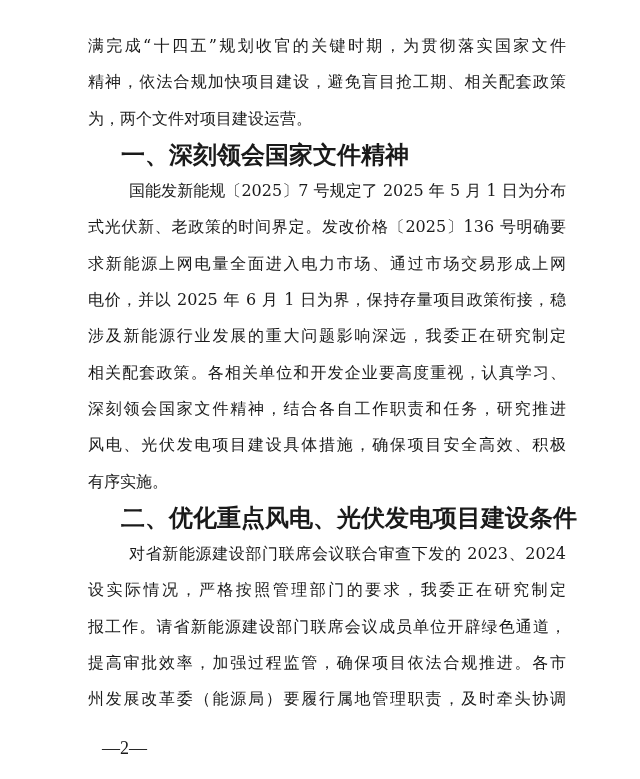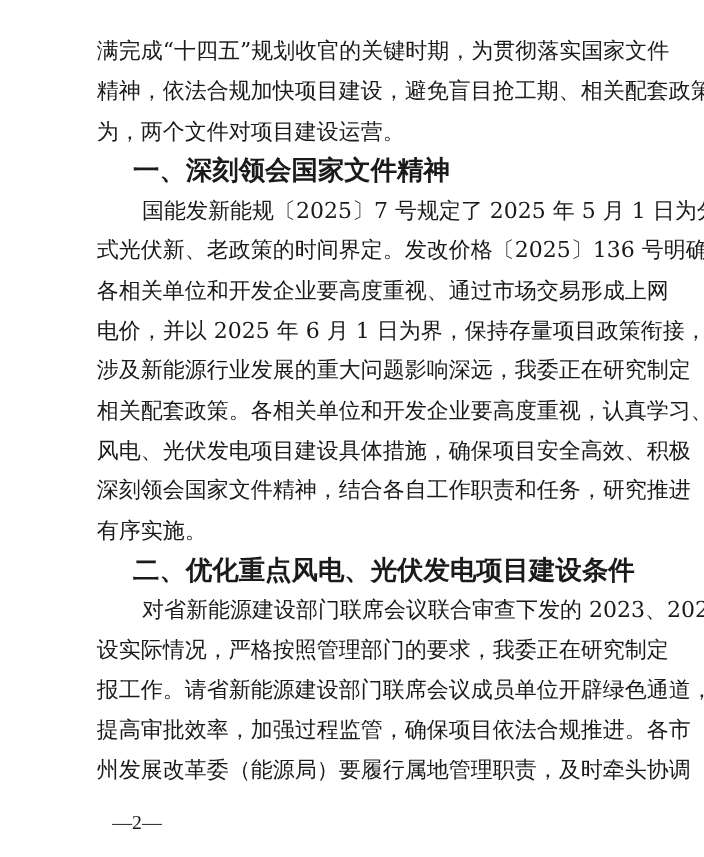--- a/index.html
+++ b/index.html
@@ -1,44 +1,44 @@
 <!DOCTYPE html>
 <html><head>
 <meta charset="utf-8">
 <style>
   html, body { margin:0; padding:0; background:#ffffff; }
   body { width:640px; height:779px; position:relative; overflow:hidden;
          font-family:"DejaVu Serif","Liberation Serif",serif; color:#1a1a1a; }
   .page { position:absolute; left:88px; top:28px; width:478px; }
-  .line { height:36.3px; line-height:36.3px; font-size:20px; white-space:nowrap;
+  .line { height:36.3px; line-height:36.3px; font-size:16px; white-space:nowrap;
           text-align:justify; text-align-last:justify; letter-spacing:0px; }
   .line.last { text-align-last:left; }
   .indent { padding-left:41px; }
   .heading { font-family:"DejaVu Sans","Liberation Sans",sans-serif; font-weight:bold;
              text-align-last:left; padding-left:33px; font-size:24px; }
   .pagenum { position:absolute; left:102px; top:738px; font-size:18px;
              font-family:"Liberation Serif",serif; }
 </style>
 </head>
 <body>
 
 <div class="page">
   <div class="line">满完成“十四五”规划收官的关键时期，为贯彻落实国家文件</div>
   <div class="line">精神，依法合规加快项目建设，避免盲目抢工期、相关配套政策</div>
   <div class="line last">为，两个文件对项目建设运营。</div>
 
   <div class="line heading">一、深刻领会国家文件精神</div>
   <div class="line indent">国能发新能规〔2025〕7 号规定了 2025 年 5 月 1 日为分布</div>
   <div class="line">式光伏新、老政策的时间界定。发改价格〔2025〕136 号明确要</div>
-  <div class="line">各相关单位和开发企业要高度重视、通过市场交易形成上网</div>
+  <div class="line">求新能源上网电量全面进入电力市场、通过市场交易形成上网</div>
   <div class="line">电价，并以 2025 年 6 月 1 日为界，保持存量项目政策衔接，稳</div>
   <div class="line">涉及新能源行业发展的重大问题影响深远，我委正在研究制定</div>
   <div class="line">相关配套政策。各相关单位和开发企业要高度重视，认真学习、</div>
+  <div class="line">深刻领会国家文件精神，结合各自工作职责和任务，研究推进</div>
   <div class="line">风电、光伏发电项目建设具体措施，确保项目安全高效、积极</div>
-  <div class="line">深刻领会国家文件精神，结合各自工作职责和任务，研究推进</div>
   <div class="line last">有序实施。</div>
 
   <div class="line heading">二、优化重点风电、光伏发电项目建设条件</div>
   <div class="line indent">对省新能源建设部门联席会议联合审查下发的 2023、2024</div>
   <div class="line">设实际情况，严格按照管理部门的要求，我委正在研究制定</div>
   <div class="line">报工作。请省新能源建设部门联席会议成员单位开辟绿色通道，</div>
   <div class="line">提高审批效率，加强过程监管，确保项目依法合规推进。各市</div>
   <div class="line">州发展改革委（能源局）要履行属地管理职责，及时牵头协调</div>
 
 </div>

